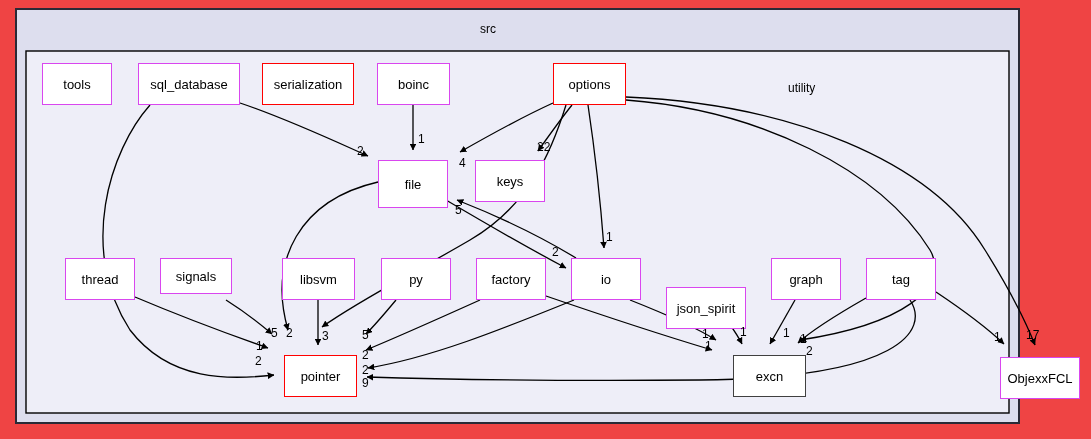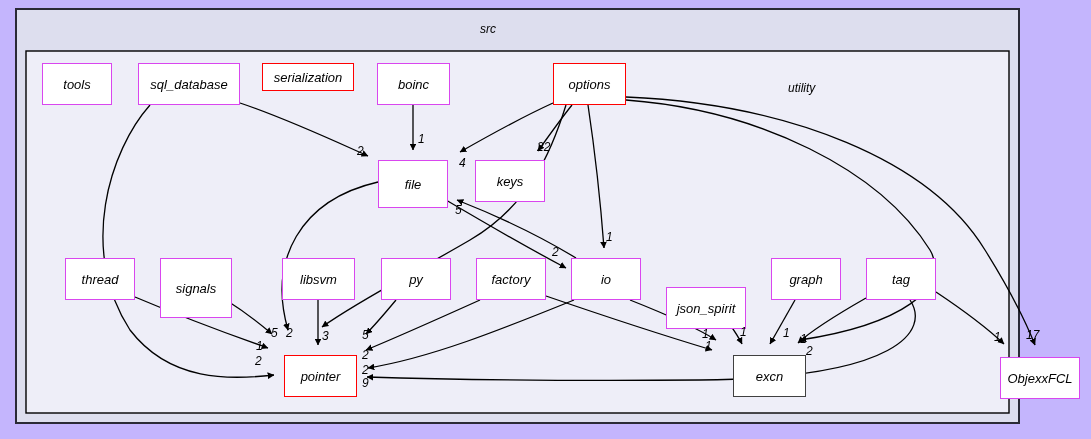--- a/index.html
+++ b/index.html
@@ -1,17 +1,17 @@
 <!DOCTYPE html>
 <html><head>
 <meta charset="utf-8">
 <style>
   html,body{margin:0;padding:0;background:#ffffff;}
   body{font-family:"Liberation Sans","DejaVu Sans",sans-serif;}
-  #stage{position:relative;width:1091px;height:439px;overflow:hidden;background:#c4b5fd;font-style:italic;}
+  #stage{position:relative;width:1091px;height:439px;overflow:hidden;background:#ef4444;}
   #svgroot{position:absolute;left:0;top:0;width:1091px;height:439px;}
   .node{position:absolute;box-sizing:border-box;background:#ffffff;
         border:1px solid #d946ef;display:flex;align-items:center;justify-content:center;
         font-size:13px;color:#000000;line-height:1;}
   .node.red{border-color:#ff0000;}
   .node.gray{border-color:#404040;margin-left:12px;}
   .cluster-title{position:absolute;font-size:12px;color:#000000;}
   .edge-label{position:absolute;font-size:12px;color:#000000;line-height:1;white-space:nowrap;}
 </style>
 </head>
@@ -83,27 +83,27 @@
       <path d="M 936,292 C 960,308 985,326 1004,344" marker-end="url(#ah)"></path>
     </g>
   </svg>
 
   <div class="cluster-title" style="left:480px;top:22px;">src</div>
   <div class="cluster-title" style="left:788px;top:81px;">utility</div>
 
   <div id="nodes">
       <div class="node" style="left: 42px; top: 63px; width: 70px; height: 42px;">tools</div>
       <div class="node" style="left: 138px; top: 63px; width: 102px; height: 42px;">sql_database</div>
-      <div class="node red" style="left: 262px; top: 63px; width: 92px; height: 28px;">serialization</div>
+      <div class="node red" style="left: 262px; top: 63px; width: 92px; height: 42px;">serialization</div>
       <div class="node" style="left: 377px; top: 63px; width: 73px; height: 42px;">boinc</div>
       <div class="node red" style="left: 553px; top: 63px; width: 73px; height: 42px;">options</div>
       <div class="node" style="left: 378px; top: 160px; width: 70px; height: 48px;">file</div>
       <div class="node" style="left: 475px; top: 160px; width: 70px; height: 42px;">keys</div>
       <div class="node" style="left: 65px; top: 258px; width: 70px; height: 42px;">thread</div>
-      <div class="node" style="left: 160px; top: 258px; width: 72px; height: 60px;">signals</div>
+      <div class="node" style="left: 160px; top: 258px; width: 72px; height: 36px;">signals</div>
       <div class="node" style="left: 282px; top: 258px; width: 73px; height: 42px;">libsvm</div>
       <div class="node" style="left: 381px; top: 258px; width: 70px; height: 42px;">py</div>
       <div class="node" style="left: 476px; top: 258px; width: 70px; height: 42px;">factory</div>
       <div class="node" style="left: 571px; top: 258px; width: 70px; height: 42px;">io</div>
       <div class="node" style="left: 666px; top: 258px; width: 80px; height: 42px; margin-top: 29px;">json_spirit</div>
       <div class="node" style="left: 771px; top: 258px; width: 70px; height: 42px;">graph</div>
       <div class="node" style="left: 866px; top: 258px; width: 70px; height: 42px;">tag</div>
       <div class="node red" style="left: 284px; top: 355px; width: 73px; height: 42px;">pointer</div>
       <div class="node gray" style="left: 721px; top: 355px; width: 73px; height: 42px;">excn</div>
       <div class="node" style="left: 1000px; top: 357px; width: 80px; height: 42px;">ObjexxFCL</div>

